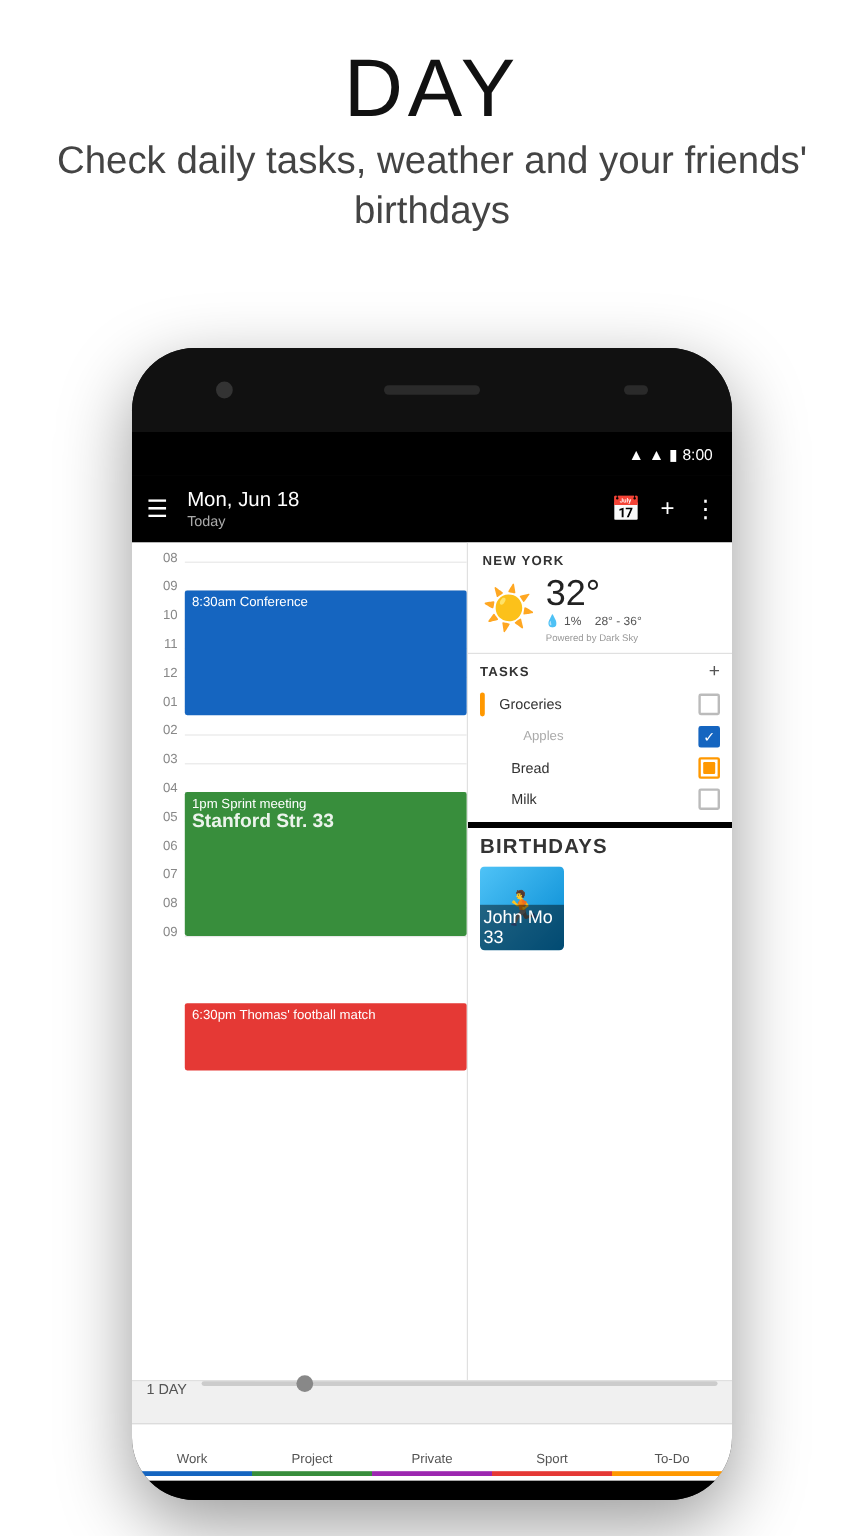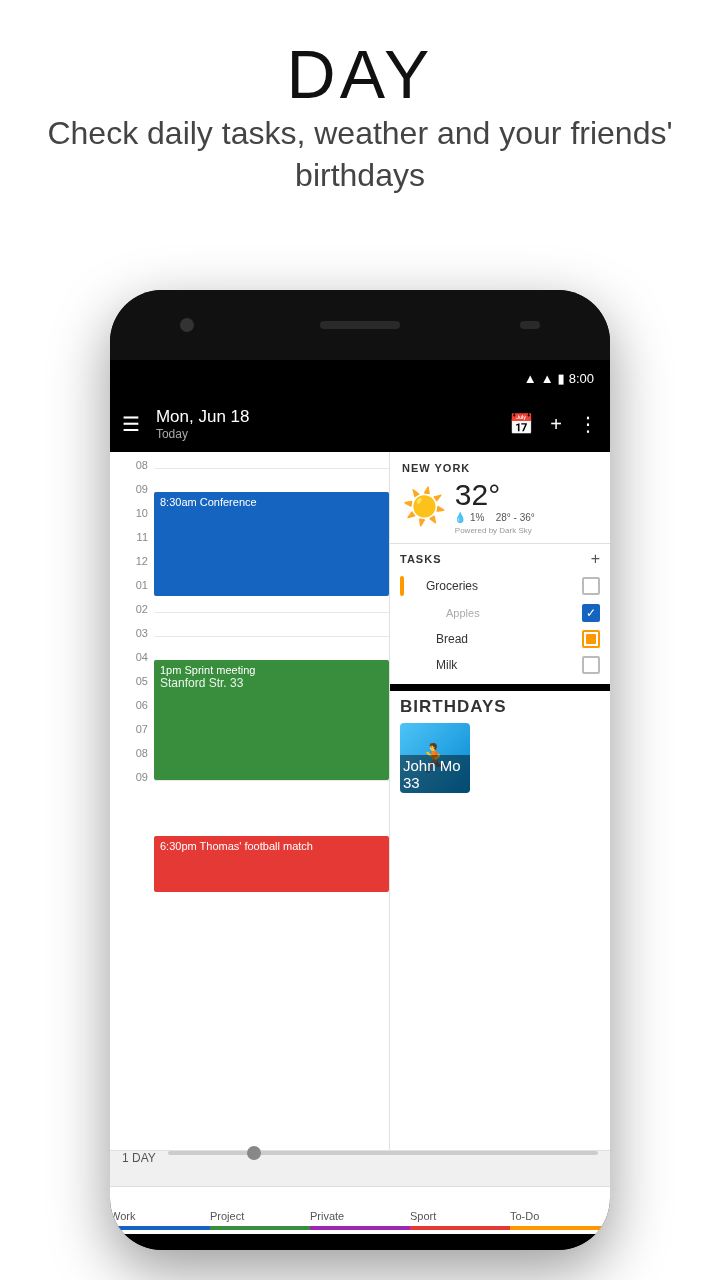--- a/index.html
+++ b/index.html
@@ -189,22 +189,22 @@
       background: #388E3C;
       top: 208px; 
       height: 120px;
     }
     .event-football {
       background: #E53935;
       top: 384px;
       height: 56px;
     }
     .event-subtitle {
-      font-size: 12px;
-      font-weight: 400;
+      font-size: 16px;
+      font-weight: 700;
       opacity: 0.9;
     }
 
     
     .right-panel {
       width: 44%;
       background: #fff;
       overflow: hidden;
     }
 
@@ -240,21 +240,21 @@
     }
     .weather-powered {
       font-size: 8px;
       color: #999;
       margin-top: 3px;
     }
 
     
     .tasks-section {
       padding: 6px 0;
-      border-bottom: 7px solid #000000;
+      border-bottom: 5px solid #000000;
     }
     .tasks-header {
       display: flex;
       align-items: center;
       justify-content: space-between;
       padding: 0 10px 4px;
     }
     .tasks-title {
       font-size: 11px;
       font-weight: 700;
@@ -263,21 +263,21 @@
     }
     .tasks-add {
       font-size: 16px;
       color: #555;
       cursor: pointer;
     }
     .task-item {
       display: flex;
       align-items: center;
       padding: 4px 10px;
-      gap: 22px;
+      gap: 12px;
     }
     .task-color-bar {
       width: 4px;
       height: 20px;
       border-radius: 2px;
       flex-shrink: 0;
     }
     .task-label {
       flex: 1;
       font-size: 12px;
@@ -363,21 +363,21 @@
       height: 48px;
       background: #fff;
       border-top: 1px solid #ddd;
       display: flex;
       align-items: center;
     }
     .tab-item {
       flex: 1;
       display: flex;
       flex-direction: column;
-      align-items: flex-start;
+      align-items: center;
       justify-content: flex-end;
       height: 100%;
       padding-bottom: 4px;
       cursor: pointer;
     }
     .tab-label {
       font-size: 11px;
       color: #555;
       margin-bottom: 4px;
     }

